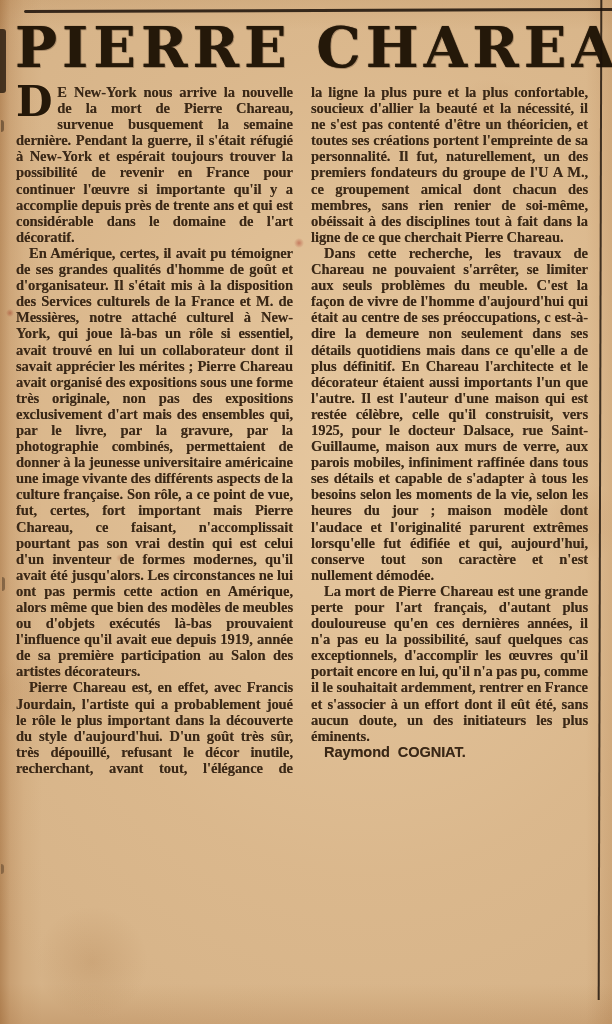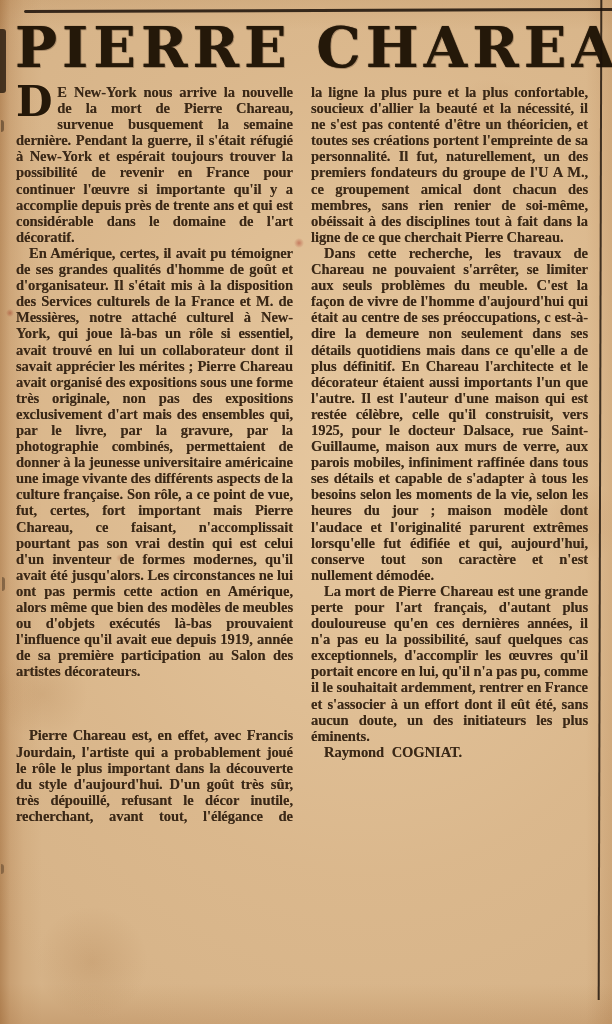--- a/index.html
+++ b/index.html
@@ -46,29 +46,29 @@
   }
   .col{flex:1;min-width:0;}
   .col p{
     margin:0;text-align:justify;text-indent:13px;
     font-size:14.6px;line-height:16.1px;font-weight:700;
     color:#3a2817;letter-spacing:-0.1px;
     text-shadow:0 0 0.5px rgba(58,40,23,0.45);
     hyphens:auto;
   }
   .col p.p-first{text-indent:0;}
-  .col p.p-runover{text-align-last:justify;margin-top:48px;}
+  .col p.p-runover{text-align-last:justify;}
   .dropcap{
     float:left;font-family:"DejaVu Serif","Liberation Serif",serif;
     font-weight:bold;font-size:42px;line-height:32px;
     padding:2px 5px 0 0;color:#241809;
   }
   .byline{
     margin:9px 8px 0 0;text-align:right;
-    font-family:Liberation Serif, serif;font-weight:700;
+    font-family:Liberation Sans, sans-serif;font-weight:700;
     font-size:16.5px;letter-spacing:0.8px;word-spacing:4px;
     color:#2c1d10;text-shadow:0 0 0.5px rgba(44,29,16,0.5);
   }
 </style>
 </head>
 <body>
 
 <div class="top-rule"></div>
 <div class="right-rule"></div>
 <div class="ink-mark m1"></div>

